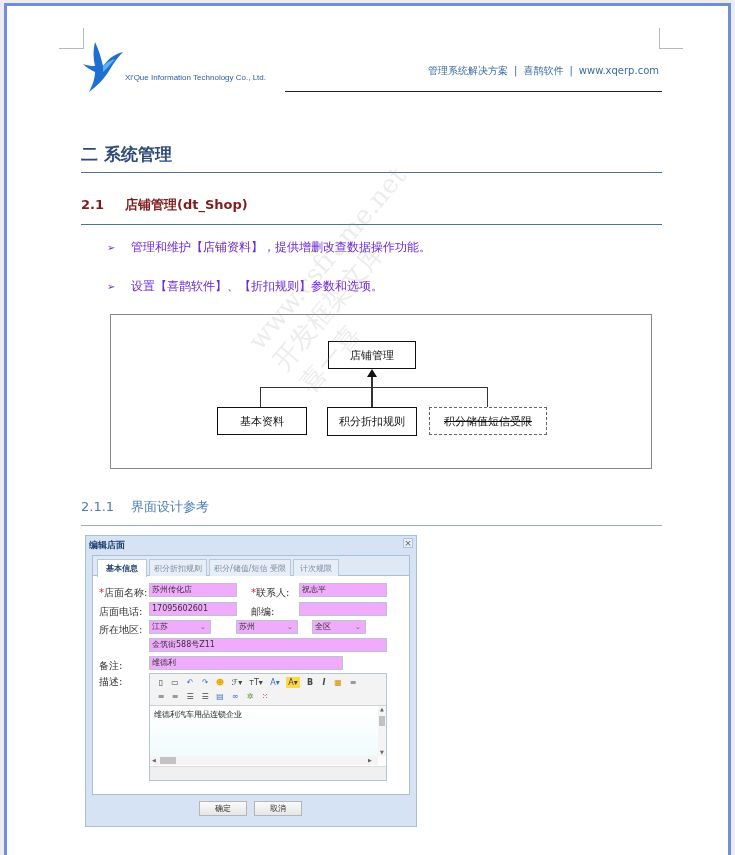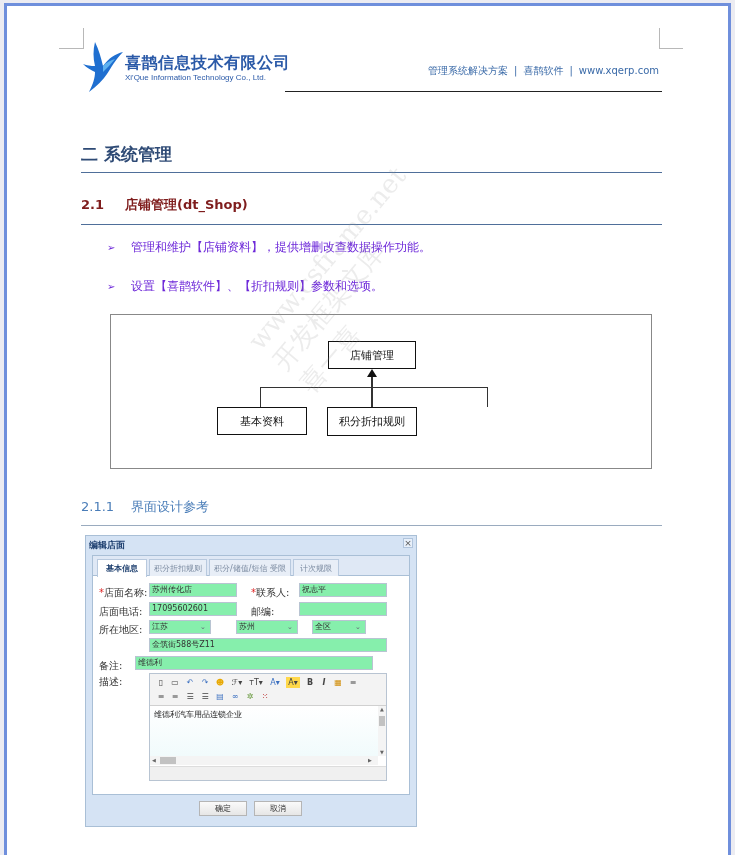--- a/index.html
+++ b/index.html
@@ -44,21 +44,21 @@
   
   .dialog { position: absolute; left: 78px; top: 529px; width: 332px; height: 292px; background: #d5e3f4; border: 1px solid #a9bfd6; }
   .dlg-title { position: absolute; left: 3px; top: 3px; font-size: 9px; font-weight: bold; color: #1c3e6e; }
   .dlg-close { position: absolute; right: 3px; top: 2px; width: 10px; height: 10px; font-size: 9px; line-height: 9px; text-align: center; color: #555; border: 1px solid #b0c4dc; background: #e8f0fa; }
   .dlg-body { position: absolute; left: 6px; top: 19px; width: 318px; height: 240px; background: #fff; border: 1px solid #a9bfd6; }
   .tabbar { position: absolute; left: 0; top: 0; width: 316px; height: 20px; background: #dfe8f5; border-bottom: 1px solid #a9bfd6; }
   .tab { position: absolute; top: 3px; height: 17px; font-size: 8px; color: #7a8aa0; border: 1px solid #b8c9de; border-bottom: none; background: #e8eef7; display: flex; align-items: center; justify-content: center; white-space: nowrap; }
   .tab.active { background: #fff; color: #1c3e6e; font-weight: bold; height: 18px; }
   .lbl { position: absolute; font-size: 10px; color: #333; white-space: nowrap; }
   .req { color: #d22; }
-  .inp { position: absolute; height: 14px; border: 1px solid #b8c4d2; background: #86efac; font-size: 8px; color: #333; padding-left: 2px; line-height: 12px; white-space: nowrap; overflow: hidden; }
+  .inp { position: absolute; height: 14px; border: 1px solid #b8c4d2; background: #f0abfc; font-size: 8px; color: #333; padding-left: 2px; line-height: 12px; white-space: nowrap; overflow: hidden; }
   .sel-arrow { position: absolute; right: 0; top: 0; width: 14px; height: 12px; font-size: 7px; color: #667; text-align: center; line-height: 12px; }
   .editor { position: absolute; left: 56px; top: 134px; width: 238px; height: 108px; border: 1px solid #b8c4d2; background: #fff; }
   .toolbar { position: absolute; left: 0; top: 0; width: 236px; height: 32px; background: #f3f3f3; border-bottom: 1px solid #d0d0d0; }
   .tb { position: absolute; width: 12px; height: 11px; font-size: 8px; line-height: 11px; text-align: center; color: #444; }
   .edit-area { position: absolute; left: 0; top: 32px; width: 228px; height: 50px; background: linear-gradient(180deg, #fff 0%, #f1fbfc 100%); font-size: 8px; color: #222; padding: 3px 4px; }
   .vscroll { position: absolute; right: 0; top: 32px; width: 8px; height: 50px; background: #f4f4f4; }
   .vthumb { position: absolute; left: 1px; top: 10px; width: 6px; height: 10px; background: #c2c2c2; }
   .hscroll { position: absolute; left: 0; top: 82px; width: 228px; height: 9px; background: #f4f4f4; }
   .hthumb { position: absolute; left: 10px; top: 1px; width: 16px; height: 7px; background: #c2c2c2; }
   .arrow-s { position: absolute; font-size: 5px; color: #666; }
@@ -76,21 +76,20 @@
   <div class="crop-mark" style="left:52px;top:42px;width:24px;height:1px;"></div>
   <div class="crop-mark" style="left:76px;top:22px;width:1px;height:21px;"></div>
   <div class="crop-mark" style="left:652px;top:22px;width:1px;height:21px;"></div>
   <div class="crop-mark" style="left:652px;top:42px;width:24px;height:1px;"></div>
 
   <div class="logo">
     <svg class="logo-bird" width="44" height="56" viewBox="0 0 44 56">
       <path d="M14 2 C18 10 20 18 22 26 C28 18 34 14 42 12 C34 20 30 28 26 34 C22 40 16 46 8 52 C12 44 14 38 14 32 C10 30 6 28 2 24 C8 26 12 26 14 26 C12 18 12 10 14 2 Z" fill="#1f6fd0"></path>
       <path d="M22 26 C26 22 30 20 34 19 C30 24 26 28 22 32 Z" fill="#5fb2f0"></path>
     </svg>
-    <div class="logo-cn">喜鹊信息技术有限公司</div>
     <div class="logo-en">Xi'Que Information Technology Co., Ltd.</div>
   </div>
 
   <div class="header-links">
     <span>管理系统解决方案</span><span class="sep">|</span><span>喜鹊软件</span><span class="sep">|</span><span>www.xqerp.com</span>
   </div>
   <div class="header-rule"></div>
 
   <div class="h1">二 系统管理</div>
   <div class="h1-rule"></div>
@@ -111,20 +110,21 @@
     <div class="dbox" style="left:217px;top:26px;width:88px;height:28px;">店铺管理</div>
     <div class="dline" style="left:260px;top:60px;width:2px;height:32px;"></div>
     <svg style="position:absolute;left:256px;top:54px;" width="10" height="8">
         <polygon points="5,0 10,8 0,8" fill="#111"></polygon>
       </svg>
     <div class="dline" style="left:149px;top:72px;width:227px;height:1px;"></div>
     <div class="dline" style="left:149px;top:72px;width:1px;height:20px;"></div>
     <div class="dline" style="left:376px;top:72px;width:1px;height:20px;"></div>
     <div class="dbox" style="left:106px;top:92px;width:90px;height:28px;">基本资料</div>
     <div class="dbox" style="left:216px;top:92px;width:90px;height:29px;">积分折扣规则</div>
+    <div class="dbox dashed" style="left:318px;top:92px;width:118px;height:28px;text-decoration:line-through;">积分储值短信受限</div>
   </div>
 
   <div class="h3">
     <span class="num">2.1.1</span><span>界面设计参考</span>
   </div>
   <div class="h3-rule"></div>
 
   <div class="dialog">
     <div class="dlg-title">编辑店面</div>
     <div class="dlg-close">×</div>
@@ -152,21 +152,21 @@
       </div>
       <div class="inp" style="left:143px;top:64px;width:62px;">
         <span>苏州</span><span class="sel-arrow">⌄</span>
       </div>
       <div class="inp" style="left:219px;top:64px;width:54px;">
         <span>全区</span><span class="sel-arrow">⌄</span>
       </div>
       <div class="inp" style="left:56px;top:82px;width:238px;">金筑街588号Z11</div>
 
       <div class="lbl" style="left:6px;top:103px;">备注:</div>
-      <div class="inp" style="left:42px;top:100px;width:238px;">维德利</div>
+      <div class="inp" style="left:56px;top:100px;width:194px;">维德利</div>
 
       <div class="lbl" style="left:6px;top:119px;">描述:</div>
       <div class="editor" style="top:117px;">
         <div class="toolbar">
           <span class="tb" style="left:5px;top:3px;">▯</span>
           <span class="tb" style="left:19px;top:3px;">▭</span>
           <span class="tb" style="left:34px;top:3px;color:#3a6fc0;">↶</span>
           <span class="tb" style="left:49px;top:3px;color:#3a6fc0;">↷</span>
           <span class="tb" style="left:64px;top:3px;color:#e8a800;">☻</span>
           <span class="tb" style="left:79px;top:3px;width:16px;">ℱ▾</span>

